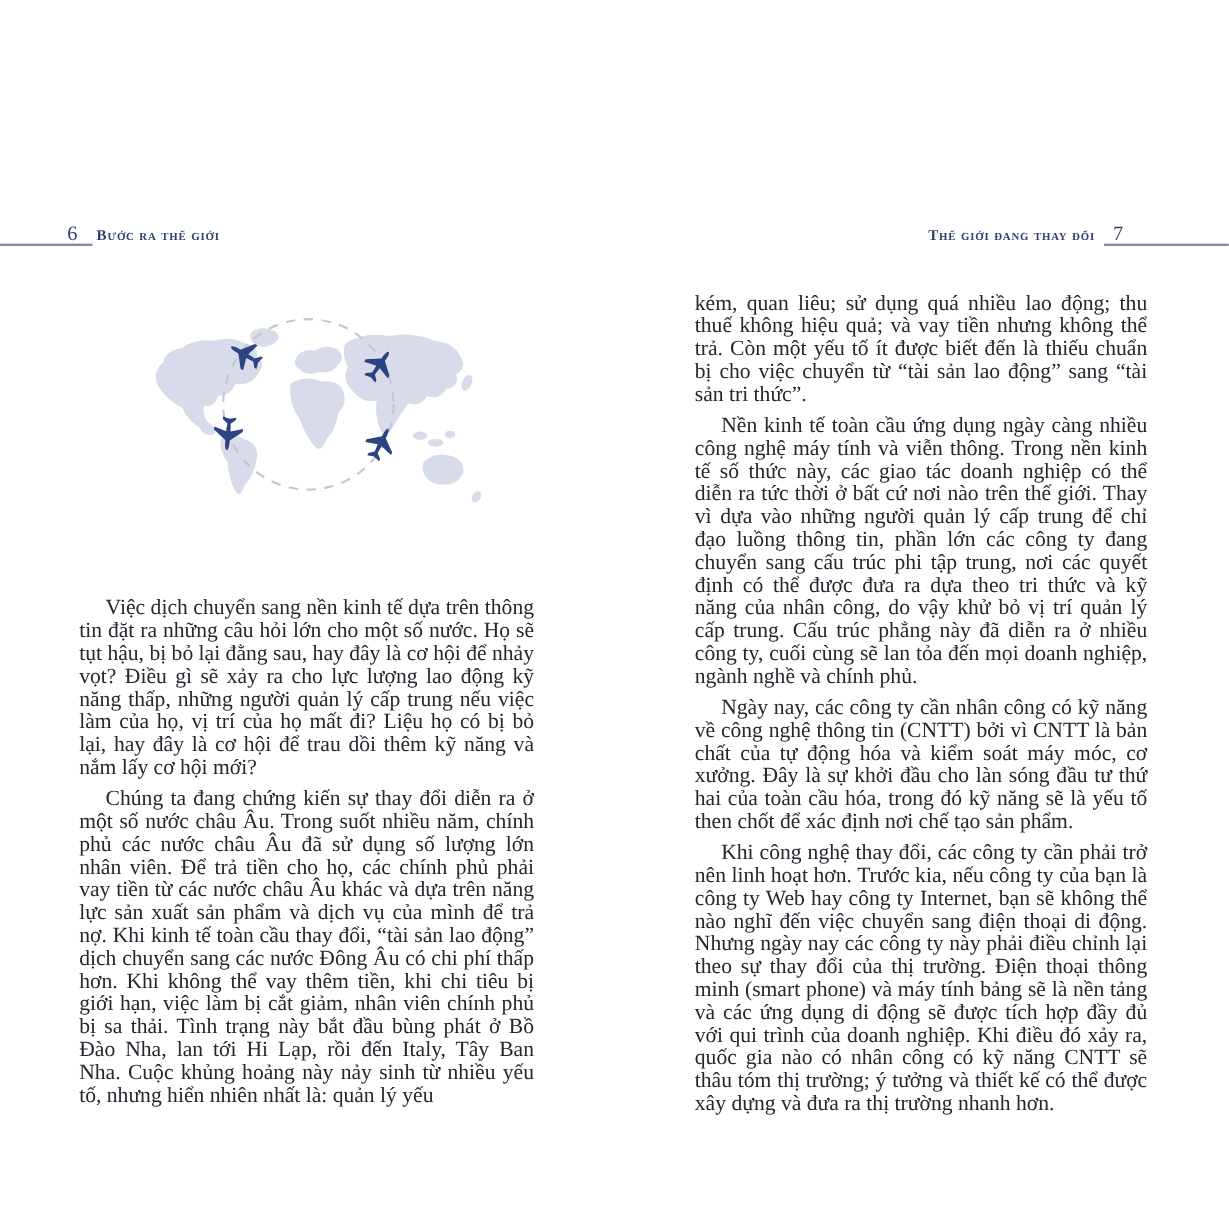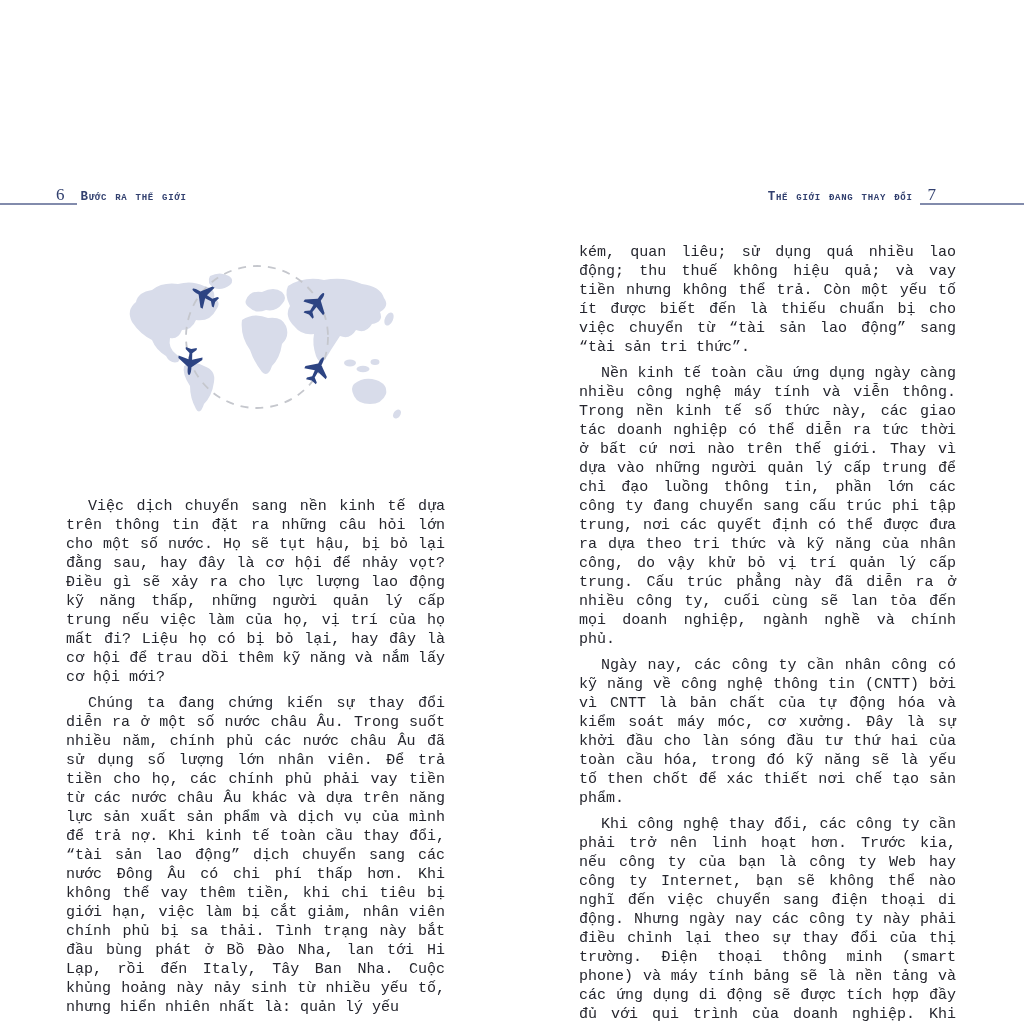--- a/index.html
+++ b/index.html
@@ -9,31 +9,31 @@
   }
   .spread{position:absolute;inset:0;}
 
   
   .hdr{position:absolute;top:185px;display:flex;align-items:baseline;color:#32406f;}
   .hdr-left{left:56px;gap:16px;}
   .hdr-right{right:88px;gap:15px;}
   .page-num{font-size:17px;font-weight:400;}
   .running-title{
     font-variant:small-caps;font-weight:600;font-size:12.5px;
-    letter-spacing:0.7px;white-space:nowrap;font-family:Liberation Mono, monospace;
+    letter-spacing:0.7px;white-space:nowrap;
   }
   .hdr-rule{position:absolute;top:203px;height:2px;background:#828bac;}
   .hdr-rule-left{left:0;width:77px;}
   .hdr-rule-right{right:0;width:104px;}
 
   
   .col{position:absolute;color:#25262e;}
   .col p{
-    margin:0 0 7px 0;font-size:15px;line-height:19px;
-    text-align:justify;text-justify:inter-word;font-family:Liberation Mono, monospace;
+    margin:0 0 7px 0;font-size:18px;line-height:19px;
+    text-align:justify;text-justify:inter-word;
   }
   .col p.indent{text-indent:22px;}
   .col-left{left:66px;top:467px;width:379px;margin-top:30px;}
   .col-right{left:579px;top:243px;width:377px;}
 
   
   .map-wrap{position:absolute;left:118px;top:262px;width:300px;height:172px;}
   .map-wrap svg{display:block;}
 </style>
 </head>
@@ -97,17 +97,17 @@
   </div>
 
   <div class="col col-left">
     <p class="indent">Việc dịch chuyển sang nền kinh tế dựa trên thông tin đặt ra những câu hỏi lớn cho một số nước. Họ sẽ tụt hậu, bị bỏ lại đằng sau, hay đây là cơ hội để nhảy vọt? Điều gì sẽ xảy ra cho lực lượng lao động kỹ năng thấp, những người quản lý cấp trung nếu việc làm của họ, vị trí của họ mất đi? Liệu họ có bị bỏ lại, hay đây là cơ hội để trau dồi thêm kỹ năng và nắm lấy cơ hội mới?</p>
     <p class="indent">Chúng ta đang chứng kiến sự thay đổi diễn ra ở một số nước châu Âu. Trong suốt nhiều năm, chính phủ các nước châu Âu đã sử dụng số lượng lớn nhân viên. Để trả tiền cho họ, các chính phủ phải vay tiền từ các nước châu Âu khác và dựa trên năng lực sản xuất sản phẩm và dịch vụ của mình để trả nợ. Khi kinh tế toàn cầu thay đổi, “tài sản lao động” dịch chuyển sang các nước Đông Âu có chi phí thấp hơn. Khi không thể vay thêm tiền, khi chi tiêu bị giới hạn, việc làm bị cắt giảm, nhân viên chính phủ bị sa thải. Tình trạng này bắt đầu bùng phát ở Bồ Đào Nha, lan tới Hi Lạp, rồi đến Italy, Tây Ban Nha. Cuộc khủng hoảng này nảy sinh từ nhiều yếu tố, nhưng hiển nhiên nhất là: quản lý yếu</p>
   </div>
 
   <div class="col col-right">
     <p>kém, quan liêu; sử dụng quá nhiều lao động; thu thuế không hiệu quả; và vay tiền nhưng không thể trả. Còn một yếu tố ít được biết đến là thiếu chuẩn bị cho việc chuyển từ “tài sản lao động” sang “tài sản tri thức”.</p>
     <p class="indent">Nền kinh tế toàn cầu ứng dụng ngày càng nhiều công nghệ máy tính và viễn thông. Trong nền kinh tế số thức này, các giao tác doanh nghiệp có thể diễn ra tức thời ở bất cứ nơi nào trên thế giới. Thay vì dựa vào những người quản lý cấp trung để chỉ đạo luồng thông tin, phần lớn các công ty đang chuyển sang cấu trúc phi tập trung, nơi các quyết định có thể được đưa ra dựa theo tri thức và kỹ năng của nhân công, do vậy khử bỏ vị trí quản lý cấp trung. Cấu trúc phẳng này đã diễn ra ở nhiều công ty, cuối cùng sẽ lan tỏa đến mọi doanh nghiệp, ngành nghề và chính phủ.</p>
-    <p class="indent">Ngày nay, các công ty cần nhân công có kỹ năng về công nghệ thông tin (CNTT) bởi vì CNTT là bản chất của tự động hóa và kiểm soát máy móc, cơ xưởng. Đây là sự khởi đầu cho làn sóng đầu tư thứ hai của toàn cầu hóa, trong đó kỹ năng sẽ là yếu tố then chốt để xác thiết nơi chế tạo sản phẩm.</p>
+    <p class="indent">Ngày nay, các công ty cần nhân công có kỹ năng về công nghệ thông tin (CNTT) bởi vì CNTT là bản chất của tự động hóa và kiểm soát máy móc, cơ xưởng. Đây là sự khởi đầu cho làn sóng đầu tư thứ hai của toàn cầu hóa, trong đó kỹ năng sẽ là yếu tố then chốt để xác định nơi chế tạo sản phẩm.</p>
     <p class="indent">Khi công nghệ thay đổi, các công ty cần phải trở nên linh hoạt hơn. Trước kia, nếu công ty của bạn là công ty Web hay công ty Internet, bạn sẽ không thể nào nghĩ đến việc chuyển sang điện thoại di động. Nhưng ngày nay các công ty này phải điều chỉnh lại theo sự thay đổi của thị trường. Điện thoại thông minh (smart phone) và máy tính bảng sẽ là nền tảng và các ứng dụng di động sẽ được tích hợp đầy đủ với qui trình của doanh nghiệp. Khi điều đó xảy ra, quốc gia nào có nhân công có kỹ năng CNTT sẽ thâu tóm thị trường; ý tưởng và thiết kế có thể được xây dựng và đưa ra thị trường nhanh hơn.</p>
   </div>
 
 </div>
 
 </body></html>

